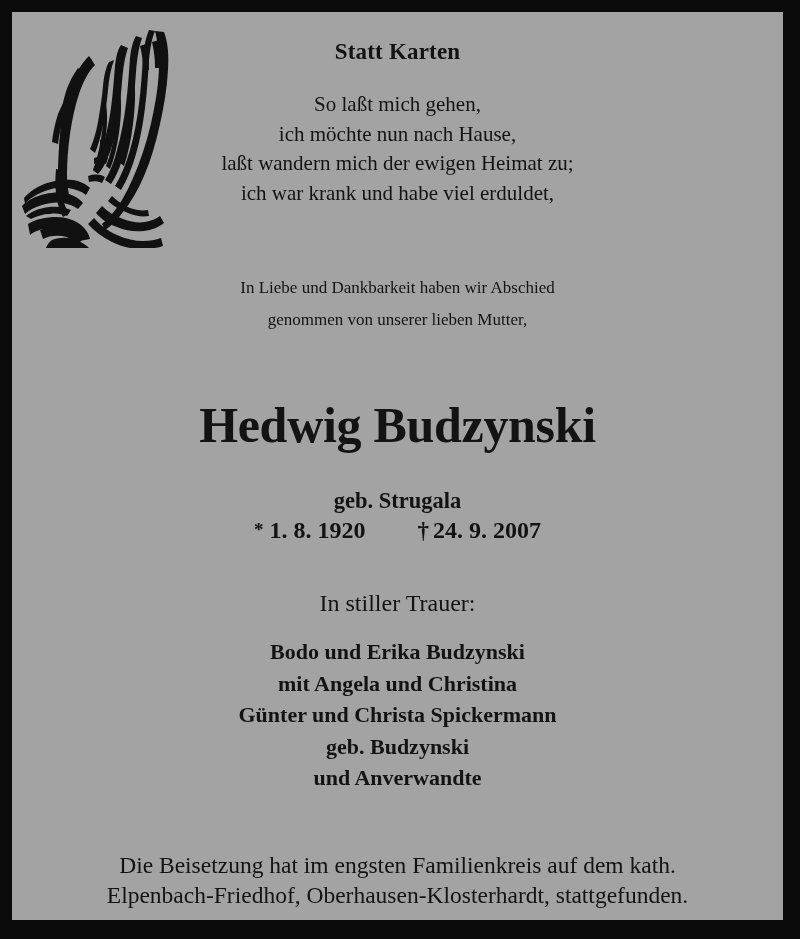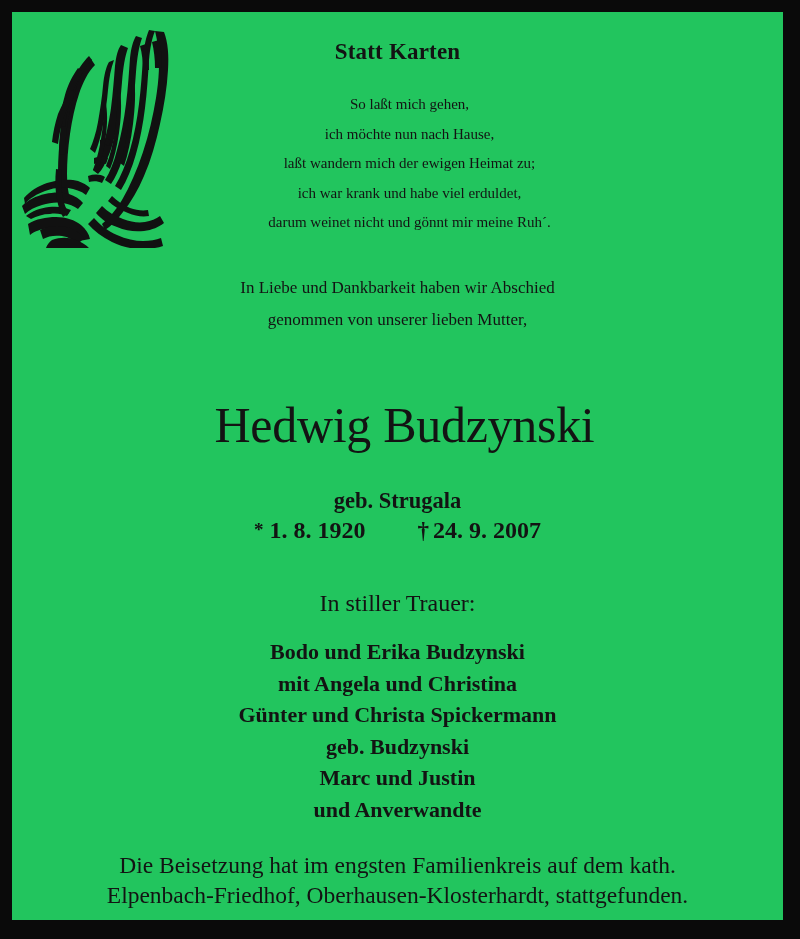--- a/index.html
+++ b/index.html
@@ -20,21 +20,21 @@
     box-sizing: border-box;
     background: #0a0a0a;
     padding: 12px 17px 19px 12px;
     overflow: hidden;
   }
 
   .paper {
     position: relative;
     width: 100%;
     height: 100%;
-    background: #22c55e;
+    background: #a3a3a3;
     box-sizing: border-box;
     overflow: hidden;
   }
 
   
   .hands {
     position: absolute;
     left: 4px;
     top: 8px;
     width: 165px;
@@ -61,46 +61,44 @@
     font-size: 23px;
     font-weight: bold;
     letter-spacing: 0.2px;
   }
 
   .poem {
     position: absolute;
     top: 78px;
     left: 0;
     width: 100%;
-    font-size: 15px;
+    font-size: 21px;
     line-height: 29.5px;
     font-weight: normal;
-    margin-left: 12px;
   }
 
   .tribute {
     position: absolute;
     top: 260px;
     left: 0;
     width: 100%;
     font-size: 17px;
     line-height: 32px;
     font-weight: normal;
   }
 
   .the-name {
     position: absolute;
     top: 385px;
     left: 0;
     width: 100%;
     font-size: 50px;
-    font-weight: normal;
+    font-weight: bold;
     letter-spacing: -0.3px;
     line-height: 56px;
-    margin-left: 7px;
   }
 
   .maiden {
     position: absolute;
     top: 476px;
     left: 0;
     width: 100%;
     font-size: 22.5px;
     font-weight: bold;
   }
@@ -255,21 +253,20 @@
 
     <div class="content">
 
       <div class="statt-karten">Statt Karten</div>
 
       <div class="poem">
         <span class="line">So laßt mich gehen,</span>
         <span class="line">ich möchte nun nach Hause,</span>
         <span class="line">laßt wandern mich der ewigen Heimat zu;</span>
         <span class="line">ich war krank und habe viel erduldet,</span>
-        <span class="line">darum weinet nicht und gönnt mir meine Ruh´.</span>
       </div>
 
       <div class="tribute">
         <span class="line">In Liebe und Dankbarkeit haben wir Abschied</span>
         <span class="line">genommen von unserer lieben Mutter,</span>
       </div>
 
       <div class="the-name">Hedwig Budzynski</div>
 
       <div class="maiden">geb. Strugala</div>
@@ -278,21 +275,20 @@
         <span class="sym-star">*</span><span>1. 8. 1920</span><span class="gap"></span><span class="sym-cross">†</span><span>24. 9. 2007</span>
       </div>
 
       <div class="mourning-label">In stiller Trauer:</div>
 
       <div class="mourners">
         <span class="line">Bodo und Erika Budzynski</span>
         <span class="line">mit Angela und Christina</span>
         <span class="line">Günter und Christa Spickermann</span>
         <span class="line">geb. Budzynski</span>
-        <span class="line">Marc und Justin</span>
         <span class="line">und Anverwandte</span>
       </div>
 
       <div class="closing">
         <span class="line">Die Beisetzung hat im engsten Familienkreis auf dem kath.</span>
         <span class="line">Elpenbach-Friedhof, Oberhausen-Klosterhardt, stattgefunden.</span>
       </div>
 
     </div>
   </div>

